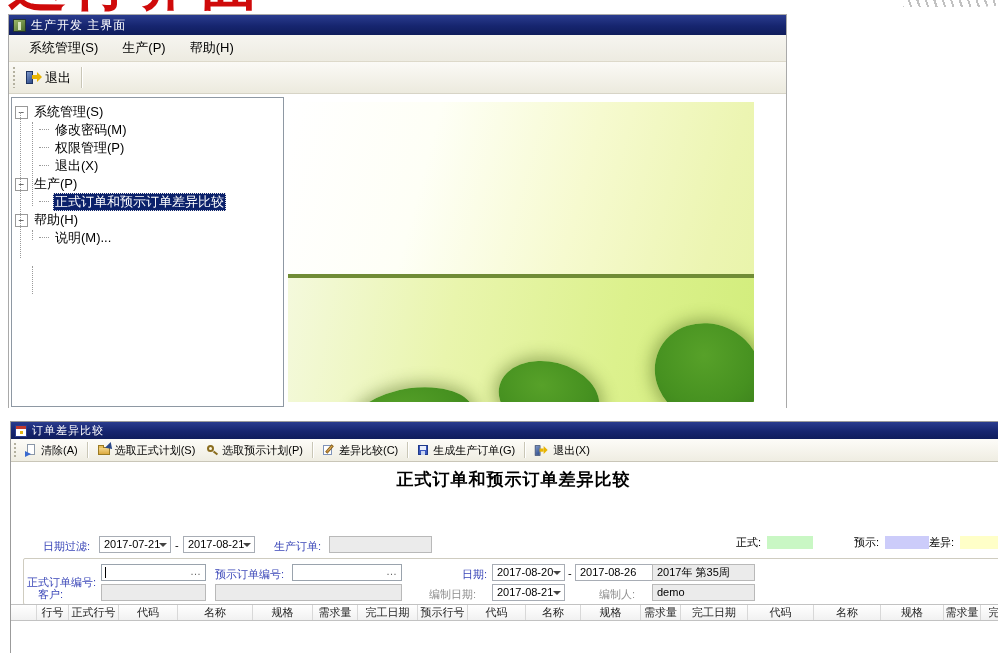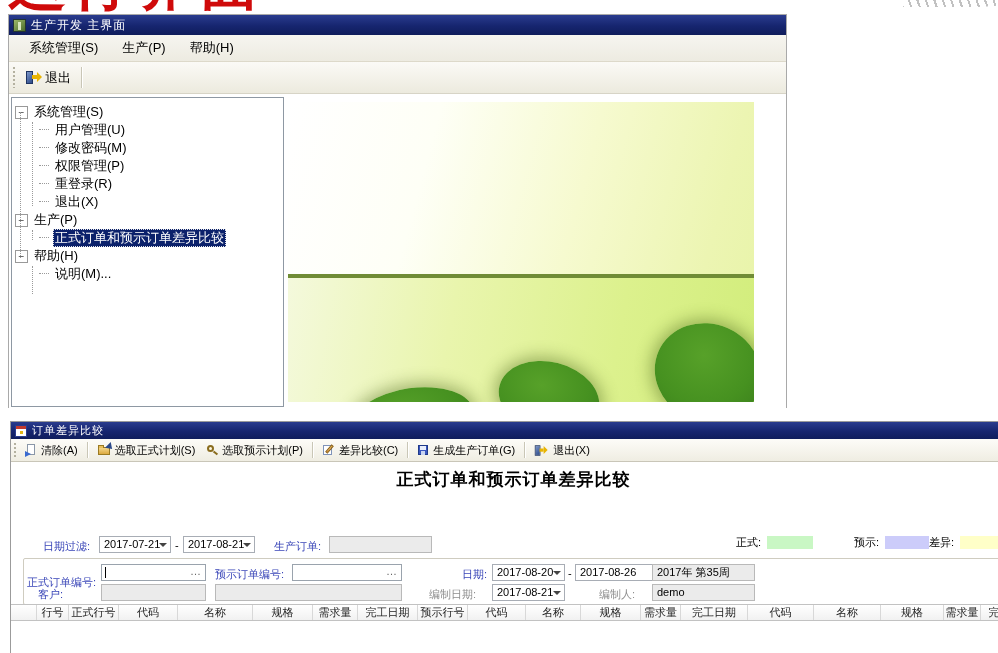--- a/index.html
+++ b/index.html
@@ -158,33 +158,25 @@
   </div>
   <div class="main-content">
     <div class="abs tree">
       <div class="tree-inner" id="tree-inner">
           <div class="trow">
             <span class="box">−</span>
             <span class="tlabel">系统管理(S)</span>
           </div>
           <div class="trow child">
             <span class="stub"></span>
-            <span class="tlabel">用户管理(U)</span>
+            <span class="tlabel">修改密码(M)</span>
           </div>
           <div class="trow child">
             <span class="stub"></span>
-            <span class="tlabel">修改密码(M)</span>
-          </div>
-          <div class="trow child">
-            <span class="stub"></span>
             <span class="tlabel">权限管理(P)</span>
-          </div>
-          <div class="trow child">
-            <span class="stub"></span>
-            <span class="tlabel">重登录(R)</span>
           </div>
           <div class="trow child">
             <span class="stub"></span>
             <span class="tlabel">退出(X)</span>
           </div>
           <div class="trow">
             <span class="box">−</span>
             <span class="tlabel">生产(P)</span>
           </div>
           <div class="trow child selected">

